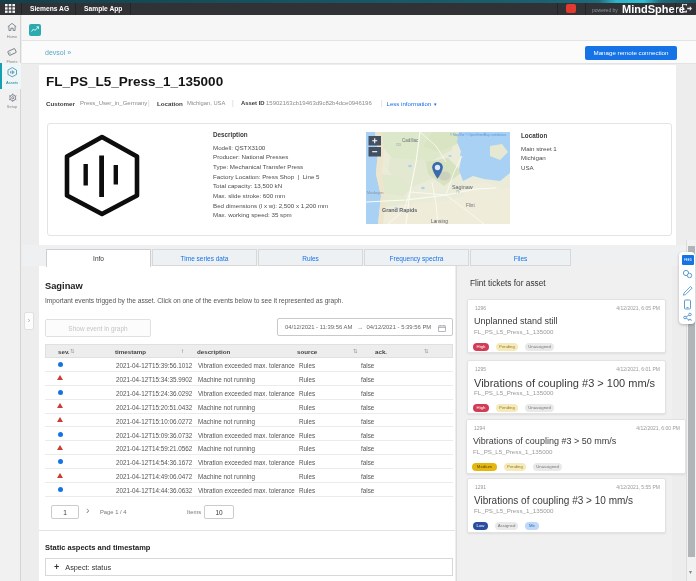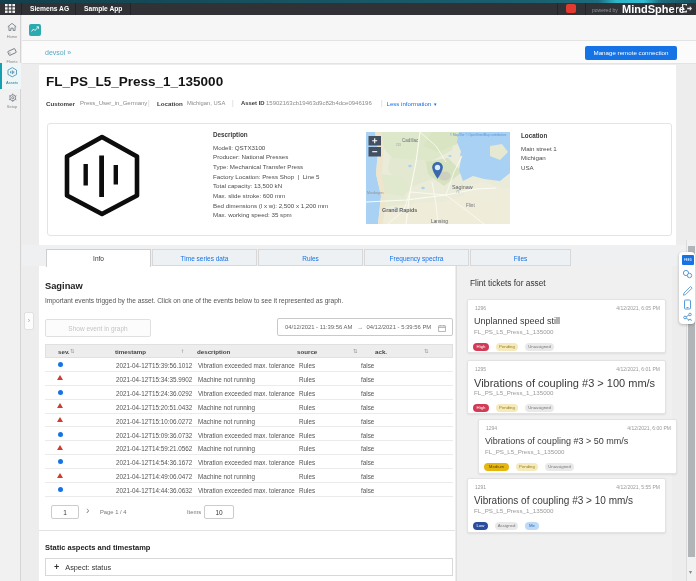--- a/index.html
+++ b/index.html
@@ -300,36 +300,36 @@
 <div class="abs" style="left:39px;top:530px;width:416px;height:1px;background:#e3e3e3;"></div>
 <div class="abs" style="left:45px;top:543px;font-size:7.5px;font-weight:bold;color:#222;">Static aspects and timestamp</div>
 <div class="abs" style="left:45px;top:558px;width:408px;height:18px;background:#fff;border:1px solid #d8d8d8;font-size:7.3px;color:#333;line-height:17px;"><span style="font-size:9px;font-weight:bold;margin:0 6px 0 8px;">+</span>Aspect: status</div>
 
 <div class="abs" style="left:456px;top:266px;width:216px;height:315px;background:#f0f0f1;border-left:1px solid #ddd;"></div>
 <div class="abs" style="left:470px;top:278px;font-size:8.3px;color:#333;">Flint tickets for asset</div>
 <div id="tickets">
     <div style="position:absolute;left:467px;top:299px;width:199px;height:54px;background:#fff;border:1px solid #e2e2e2;border-radius:2px;box-shadow:0 1px 2px rgba(0,0,0,.08);">
     <span style="position:absolute;left:7px;top:5px;font-size:5px;color:#999;">1296</span>
     <span style="position:absolute;right:5px;top:5px;font-size:5px;color:#999;">4/12/2021, 6:05 PM</span>
-    <span style="position:absolute;left:6px;top:16px;font-size:9px;color:#3a3a3a;">Unplanned speed still</span>
+    <span style="position:absolute;left:6px;top:16px;font-size:9px;color:#3a3a3a;">Unplanned stand still</span>
     <span style="position:absolute;left:6px;top:28px;font-size:6.2px;color:#9a9a9a;">FL_PS_L5_Press_1_135000</span>
     <span style="position:absolute;left:5px;top:43px;width:16px;height:8px;border-radius:4px;background:#d23b55;color:#fff;font-size:4.3px;text-align:center;line-height:8px;">High</span>
       <span style="position:absolute;left:28px;top:43px;width:22px;height:8px;border-radius:4px;background:#f5eabc;color:#9a7d1e;font-size:4.3px;text-align:center;line-height:8px;">Pending</span>
       <span style="position:absolute;left:57px;top:43px;width:29px;height:8px;border-radius:4px;background:#e9e9e9;color:#777;font-size:4.3px;text-align:center;line-height:8px;">Unassigned</span>
   </div>
     <div style="position:absolute;left:467px;top:360px;width:199px;height:54px;background:#fff;border:1px solid #e2e2e2;border-radius:2px;box-shadow:0 1px 2px rgba(0,0,0,.08);">
     <span style="position:absolute;left:7px;top:5px;font-size:5px;color:#999;">1295</span>
     <span style="position:absolute;right:5px;top:5px;font-size:5px;color:#999;">4/12/2021, 6:01 PM</span>
     <span style="position:absolute;left:6px;top:16px;font-size:11px;color:#3a3a3a;">Vibrations of coupling #3 &gt; 100 mm/s</span>
     <span style="position:absolute;left:6px;top:28px;font-size:6.2px;color:#9a9a9a;">FL_PS_L5_Press_1_135000</span>
     <span style="position:absolute;left:5px;top:43px;width:16px;height:8px;border-radius:4px;background:#d23b55;color:#fff;font-size:4.3px;text-align:center;line-height:8px;">High</span>
       <span style="position:absolute;left:28px;top:43px;width:22px;height:8px;border-radius:4px;background:#f5eabc;color:#9a7d1e;font-size:4.3px;text-align:center;line-height:8px;">Pending</span>
       <span style="position:absolute;left:57px;top:43px;width:29px;height:8px;border-radius:4px;background:#e9e9e9;color:#777;font-size:4.3px;text-align:center;line-height:8px;">Unassigned</span>
   </div>
-    <div style="position:absolute;left:478px;top:418.5px;width:199px;height:55px;background:#fff;border:1px solid #e2e2e2;border-radius:2px;box-shadow:0 1px 2px rgba(0,0,0,.08);">
+    <div style="position:absolute;left:466px;top:418.5px;width:220px;height:55px;background:#fff;border:1px solid #e2e2e2;border-radius:2px;box-shadow:0 1px 2px rgba(0,0,0,.08);">
     <span style="position:absolute;left:7px;top:5px;font-size:5px;color:#999;">1294</span>
     <span style="position:absolute;right:5px;top:5px;font-size:5px;color:#999;">4/12/2021, 6:00 PM</span>
     <span style="position:absolute;left:6px;top:16px;font-size:9px;color:#3a3a3a;">Vibrations of coupling #3 &gt; 50 mm/s</span>
     <span style="position:absolute;left:6px;top:28px;font-size:6.2px;color:#9a9a9a;">FL_PS_L5_Press_1_135000</span>
     <span style="position:absolute;left:5px;top:43px;width:25px;height:8px;border-radius:4px;background:#e5b60f;color:#5a4a00;font-size:4.3px;text-align:center;line-height:8px;">Medium</span>
       <span style="position:absolute;left:37px;top:43px;width:22px;height:8px;border-radius:4px;background:#f5eabc;color:#9a7d1e;font-size:4.3px;text-align:center;line-height:8px;">Pending</span>
       <span style="position:absolute;left:66px;top:43px;width:29px;height:8px;border-radius:4px;background:#e9e9e9;color:#777;font-size:4.3px;text-align:center;line-height:8px;">Unassigned</span>
   </div>
     <div style="position:absolute;left:467px;top:478px;width:199px;height:55px;background:#fff;border:1px solid #e2e2e2;border-radius:2px;box-shadow:0 1px 2px rgba(0,0,0,.08);">
     <span style="position:absolute;left:7px;top:5px;font-size:5px;color:#999;">1291</span>

